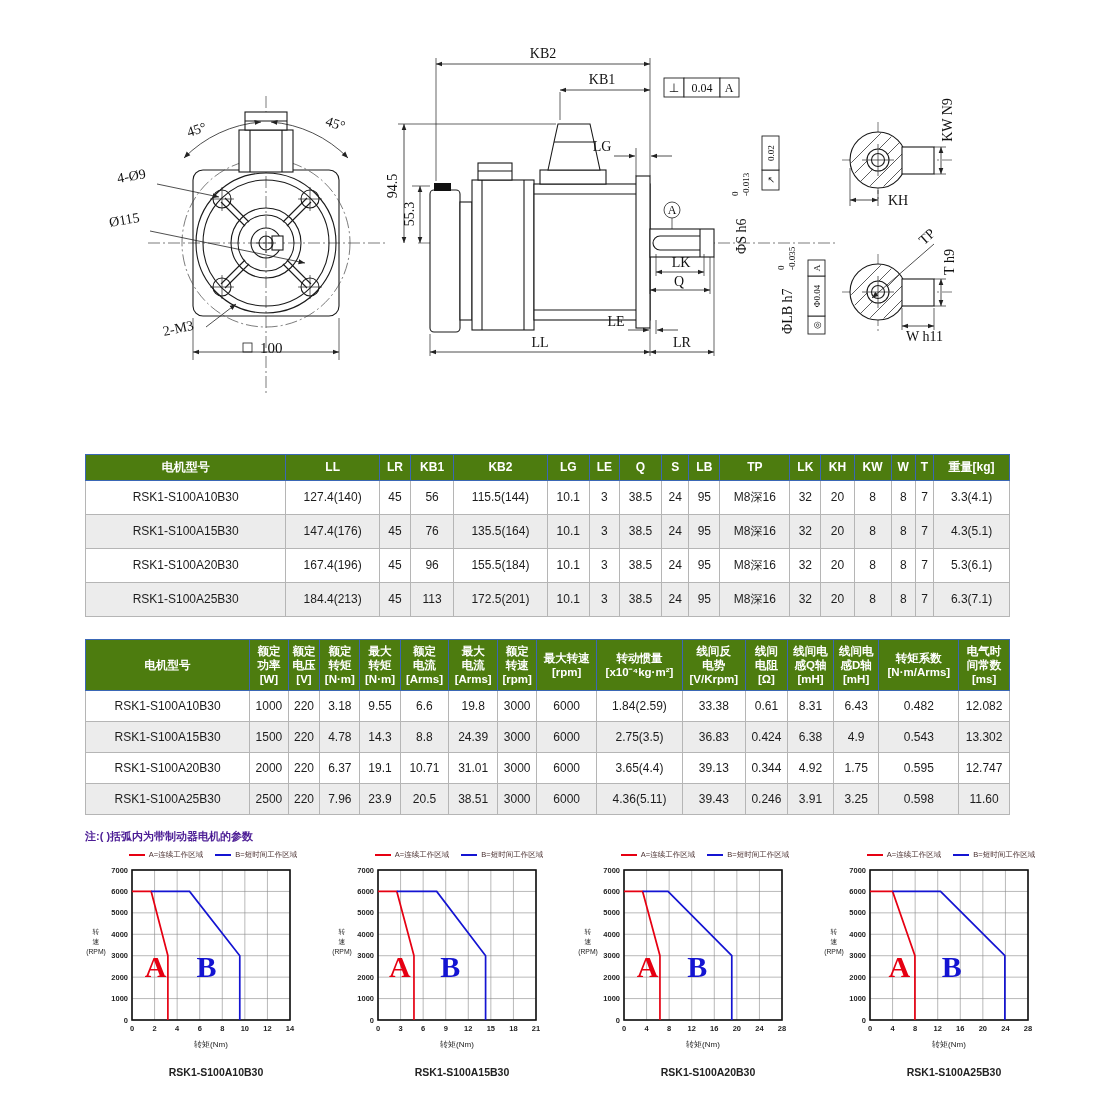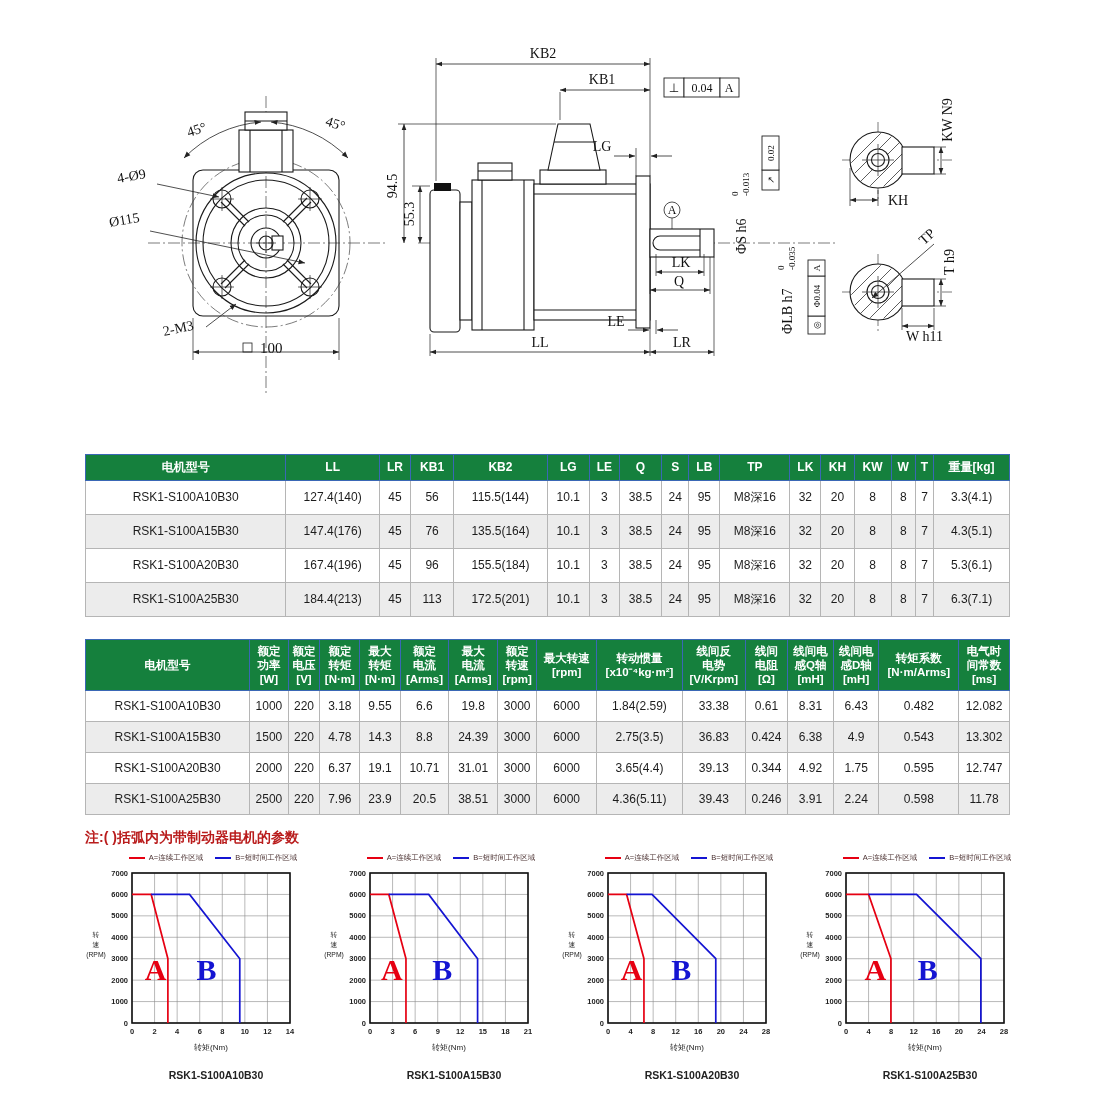--- a/index.html
+++ b/index.html
@@ -12,31 +12,31 @@
   .dim{stroke:#222;stroke-width:0.8;fill:none;}
   .dimw{fill:#fff;stroke:#222;stroke-width:0.9;}
   .cl{stroke:#444;stroke-width:0.7;fill:none;stroke-dasharray:12 3 2 3;}
   .hl{stroke:#333;stroke-width:0.8;}
   .dtx{font-family:"Liberation Serif",serif;font-size:14px;fill:#111;}
   .dtxs{font-family:"Liberation Serif",serif;font-size:9px;fill:#111;}
   .dtxm{font-family:"Liberation Serif",serif;font-size:12px;fill:#111;}
   
   .content{padding:0 90px 0 85px;}
   table.spec{border-collapse:collapse;width:100%;table-layout:auto;}
-  table.spec th{background:#15803d;color:#fff;font-weight:bold;font-size:12px;line-height:1.22;
+  table.spec th{background:#4d7c0f;color:#fff;font-weight:bold;font-size:12px;line-height:1.22;
     padding:5px 2px;border:1px solid #3a67b5;white-space:pre-line;text-align:center;}
   table.spec td{border:1px solid #b5b5b5;font-size:12px;text-align:center;padding:8px 2px;background:#fff;}
   table.spec tbody tr:nth-child(even) td{background:#ececec;}
   table.spec td:first-child{min-width:130px;}
   #table1{margin-top:22px;}
   #table2{margin-top:22px;}
   #table2 th{font-size:11.5px;padding:4px 1px;}
-  .note{margin:14px 0 4px 0;font-size:14px;font-weight:bold;color:#b91c1c;}
+  .note{margin:14px 0 4px 0;font-size:11px;font-weight:bold;color:#4c1d95;}
   
-  .charts-row{margin-left:80px;width:985px;display:flex;margin-top:6px;}
+  .charts-row{margin-left:80px;width:985px;display:flex;gap:8px;margin-top:6px;}
   .chart{width:238px;}
   .legend{display:flex;justify-content:center;gap:12px;padding-left:28px;margin-bottom:2px;}
   .leg-item{display:flex;align-items:center;gap:4px;font-size:7.5px;color:#4a3030;}
   .leg-line{display:inline-block;width:16px;height:2px;}
   .chart-model{text-align:center;padding-left:34px;font-size:10.5px;font-weight:600;color:#222;margin-top:2px;}
 </style>
 </head>
 <body>
 
 <div class="page">
@@ -487,23 +487,23 @@
             <td>7.96</td>
             <td>23.9</td>
             <td>20.5</td>
             <td>38.51</td>
             <td>3000</td>
             <td>6000</td>
             <td>4.36(5.11)</td>
             <td>39.43</td>
             <td>0.246</td>
             <td>3.91</td>
-            <td>2.24</td>
+            <td>3.25</td>
             <td>0.598</td>
-            <td>11.78</td>
+            <td>11.60</td>
           </tr>
         </tbody>
     </table>
 
     <div class="note">注:( )括弧内为带制动器电机的参数</div>
   </div>
 
   <div class="charts-row">
       <div class="chart"><div class="legend">
           <span class="leg-item">

